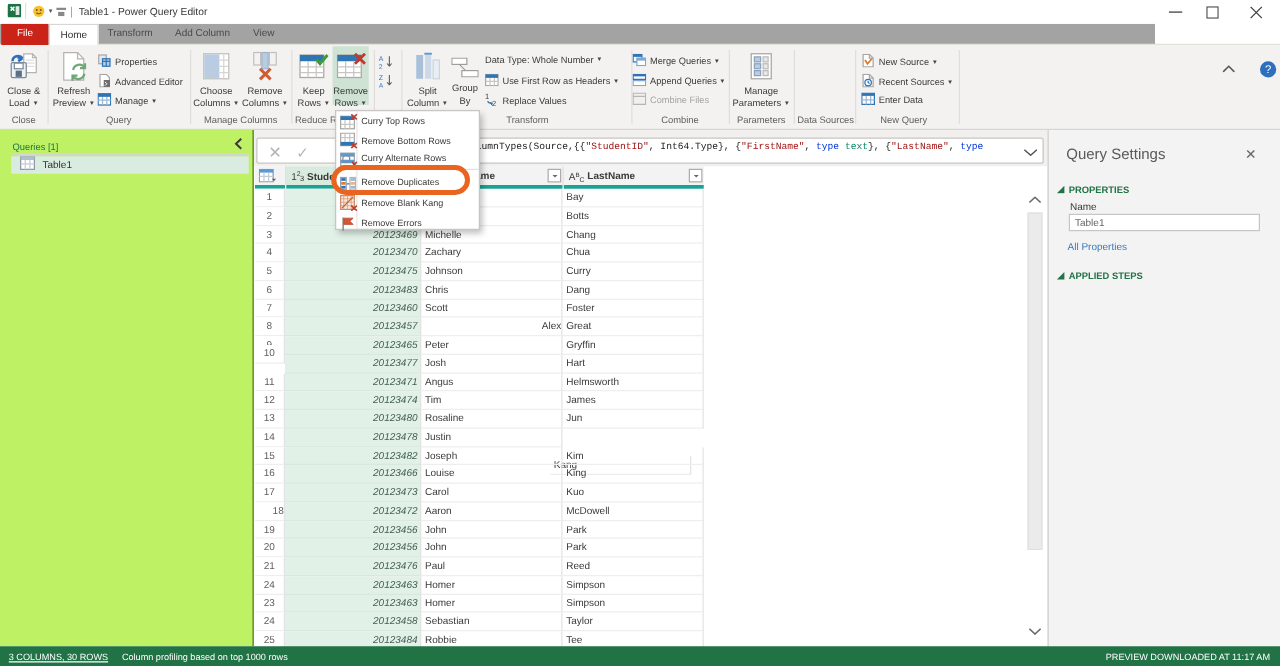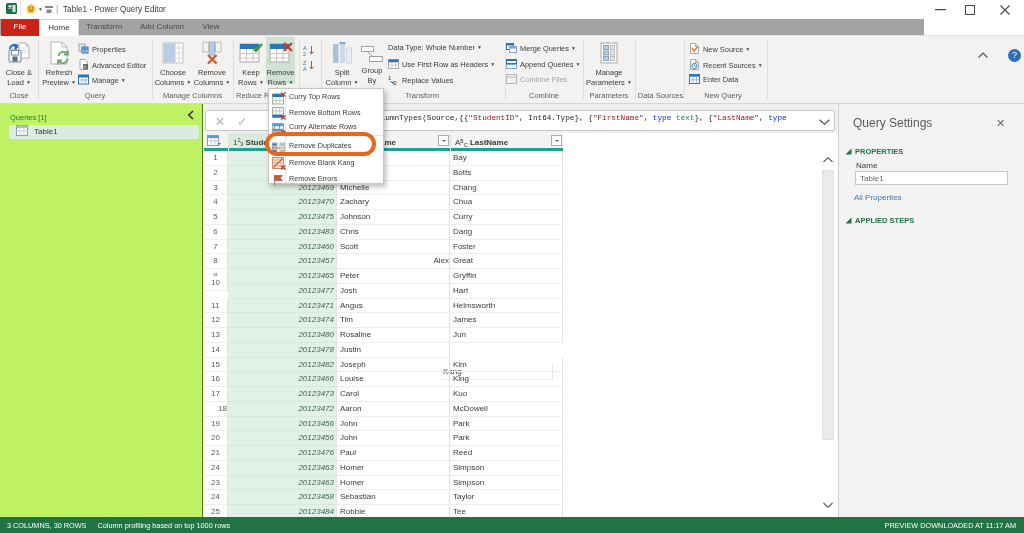--- a/index.html
+++ b/index.html
@@ -498,21 +498,21 @@
     <div class="abs" id="qs-input">Table1</div>
     <div class="abs" id="qs-link">All Properties</div>
     <svg class="abs" style="left:6px;top:113px" width="7" height="7">
         <path d="M6.5 0.5 L6.5 6.5 L0.5 6.5 z" fill="#217346"></path>
       </svg>
     <div class="sect" style="top:112px;">APPLIED STEPS</div>
   </div>
 </div>
 
 <div class="abs" id="statusbar">
-  <span style="margin-left:7px;">3 COLUMNS, 30 ROWS</span>
+  <span style="margin-left:7px;text-decoration:underline;">3 COLUMNS, 30 ROWS</span>
   <span style="margin-left:9px;">Column profiling based on top 1000 rows</span>
   <span class="abs" style="right:8px;top:0;">PREVIEW DOWNLOADED AT 11:17 AM</span>
 </div>
 
 <div class="abs" id="menu">
     <div id="menugut"></div>
     <div id="menusep"></div>
     <div class="mic" style="top:1.6px;"><svg width="14" height="13" viewBox="0 0 14 13">
         <rect x="0.5" y="2" width="11" height="10" fill="#fff" stroke="#a9a7a5"></rect>
         <rect x="0.5" y="2" width="11" height="3" fill="#2e75b6"></rect>

